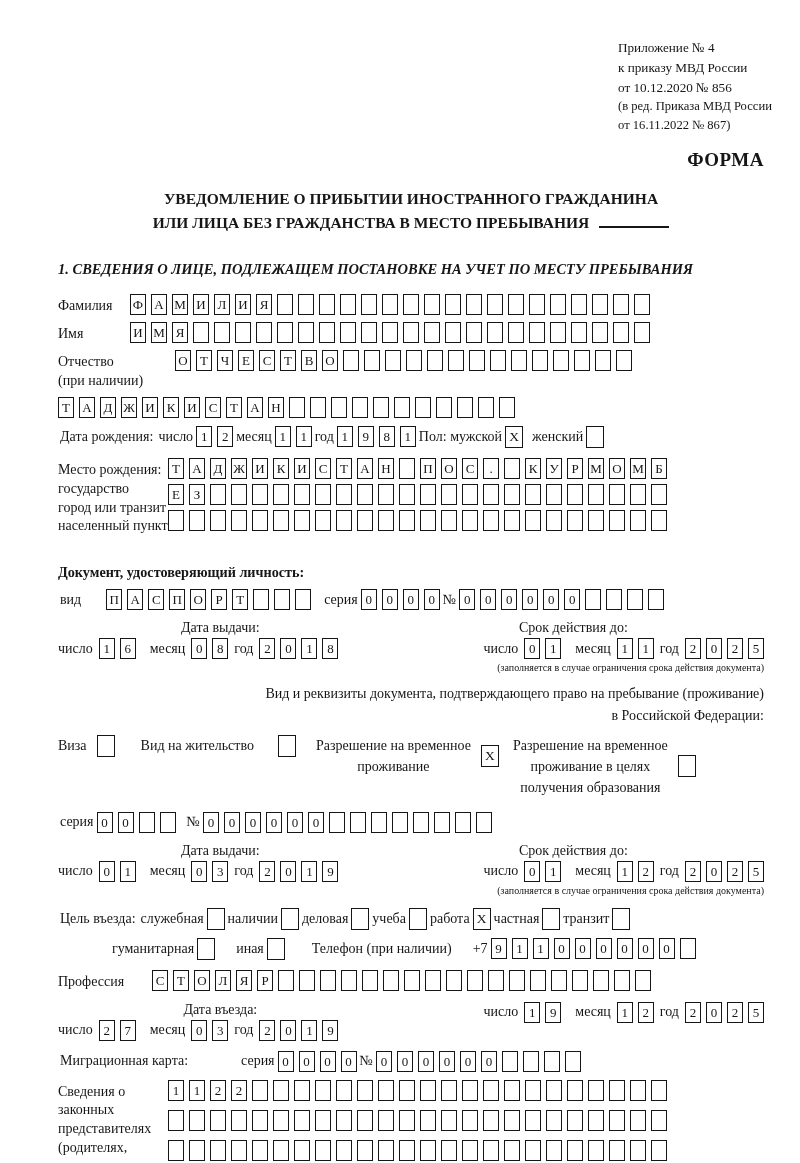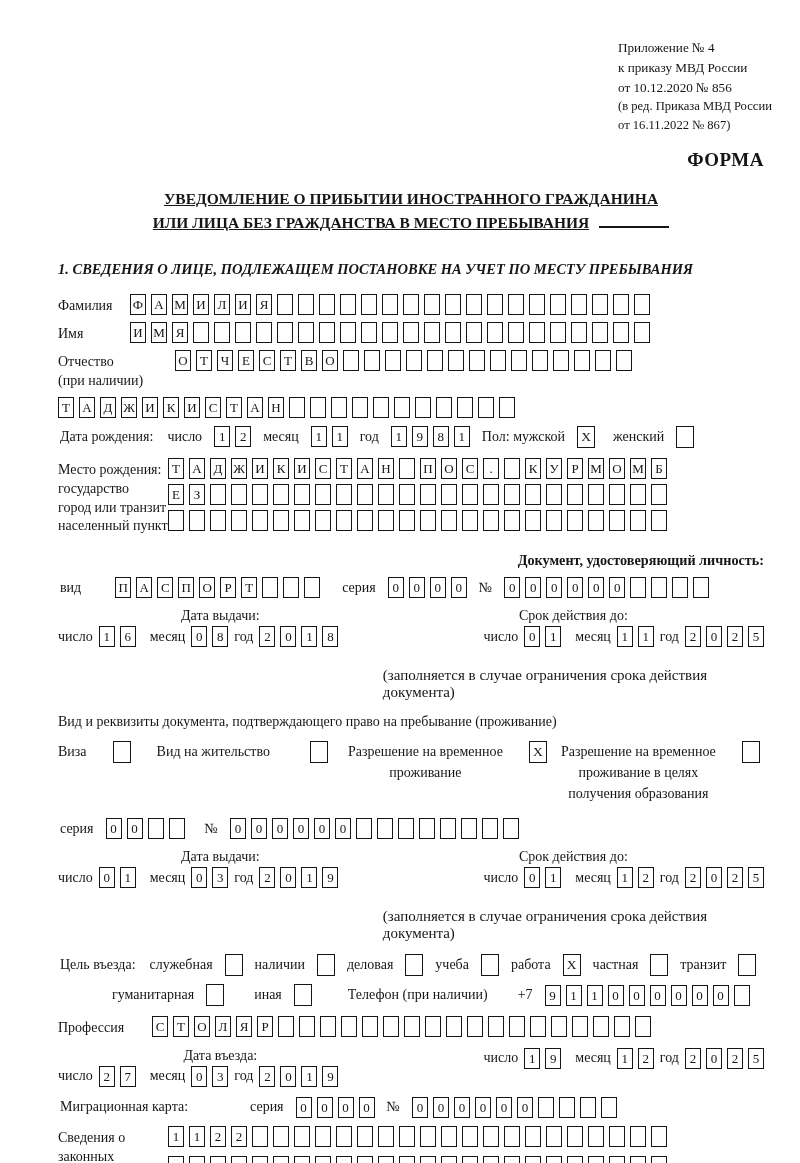--- a/index.html
+++ b/index.html
@@ -8,54 +8,54 @@
   .page {
     width:800px; min-height:1163px; background:#ffffff; color:#161616;
     font-family:"Liberation Serif","DejaVu Serif",serif;
     padding:38px 36px 30px 58px; position:relative; font-size:14px;
   }
   
   .appendix { margin-left:560px; width:210px; font-size:13.2px; line-height:1.5; }
   .appendix .rev { font-size:12.6px; }
   .forma { text-align:right; font-weight:bold; font-size:19px; margin-top:14px; letter-spacing:.5px; }
   
-  .title { text-align:center; font-weight:bold; font-size:15.5px; line-height:1.55; margin-top:16px;text-decoration:underline; }
+  .title { text-align:center; font-weight:bold; font-size:15.5px; line-height:1.55; margin-top:16px; }
   .blankline { display:inline-block; width:70px; border-bottom:2.5px solid #161616; margin-left:10px; vertical-align:baseline; }
   .section-heading { font-weight:bold; font-size:14.5px; margin-top:26px; margin-bottom:16px;font-style:italic; }
   
   .row { display:flex; align-items:flex-start; margin-top:6px; }
   .lbl { flex:none; padding-top:3px; line-height:1.35; }
   .cells { display:flex; gap:5px; flex-wrap:nowrap; }
   .cells + .cells { margin-top:5px; }
   .cell {
     width:16px; height:21px; flex:none; border:1.6px solid #161616;
     display:flex; align-items:center; justify-content:center;
     font-size:13px; line-height:1; background:#fff;
   }
   .checkbox {
     width:18px; height:22px; flex:none; border:1.6px solid #161616;
     display:inline-flex; align-items:center; justify-content:center;
     font-size:13.5px; background:#fff; vertical-align:middle;
   }
   .w72 { width:72px; } .w117 { width:117px; } .w110 { width:110px; }
-  .inlinerow { display:flex; align-items:center; gap:10px; margin-top:8px; flex-wrap:nowrap; }
+  .inlinerow { display:flex; align-items:center; gap:1px; margin-top:8px; flex-wrap:nowrap; }
   .inlinerow .txt { padding:0 2px; }
-  .center-bold { text-align:right; font-weight:bold; margin-top:16px; font-size:14.2px; }
+  .center-bold { text-align:left; font-weight:bold; margin-top:28px; font-size:14.2px; }
   
   .daterow { display:flex; margin-top:10px; }
   .dgroup { }
   .dgroup .dheading { text-align:center; margin-bottom:2px; }
   .dfields { display:flex; align-items:center; gap:6px; }
-  .dnote { font-size:15px; margin-top:20px; text-align:left; }
+  .dnote { font-size:10px; margin-top:3px; text-align:right; }
   .dleft { width:46%; } .dright { width:54%; }
   
   .options { display:flex; align-items:flex-start; margin-top:8px; gap:14px; }
-  .opt { display:flex; align-items:flex-start; gap:26px;font-family:Liberation Serif, serif; }
+  .opt { display:flex; align-items:center; gap:10px;font-family:Liberation Serif, serif; }
   .opt .optlabel { text-align:center; line-height:1.5; }
-  .plain { line-height:1.55; margin-top:10px; }
+  .plain { line-height:1.55; margin-top:10px;text-align:right; }
   .indent { margin-left:52px; }
 </style>
 </head>
 <body>
 
 <div class="page">
 
   <div class="appendix">
     <div>Приложение № 4</div>
     <div>к приказу МВД России</div>
@@ -387,20 +387,21 @@
             <span class="cell">2</span>
             <span class="cell">5</span>
           </span>
       </div>
       <div class="dnote">(заполняется в случае ограничения срока действия документа)</div>
     </div>
   </div>
 
   <div class="plain">
     <div>Вид и реквизиты документа, подтверждающего право на пребывание (проживание)</div>
+    <div>в Российской Федерации:</div>
   </div>
 
   <div class="options">
     <div class="opt">
       <span class="optlabel">Виза</span>
       <span class="checkbox"></span>
     </div>
     <div class="opt" style="margin-left:12px;">
       <span class="optlabel">Вид на жительство</span>
       <span class="checkbox" style="margin-left:14px;"></span>

